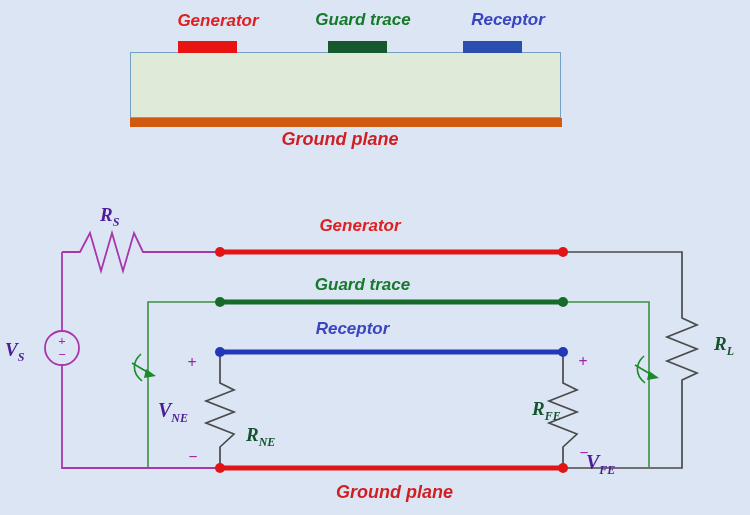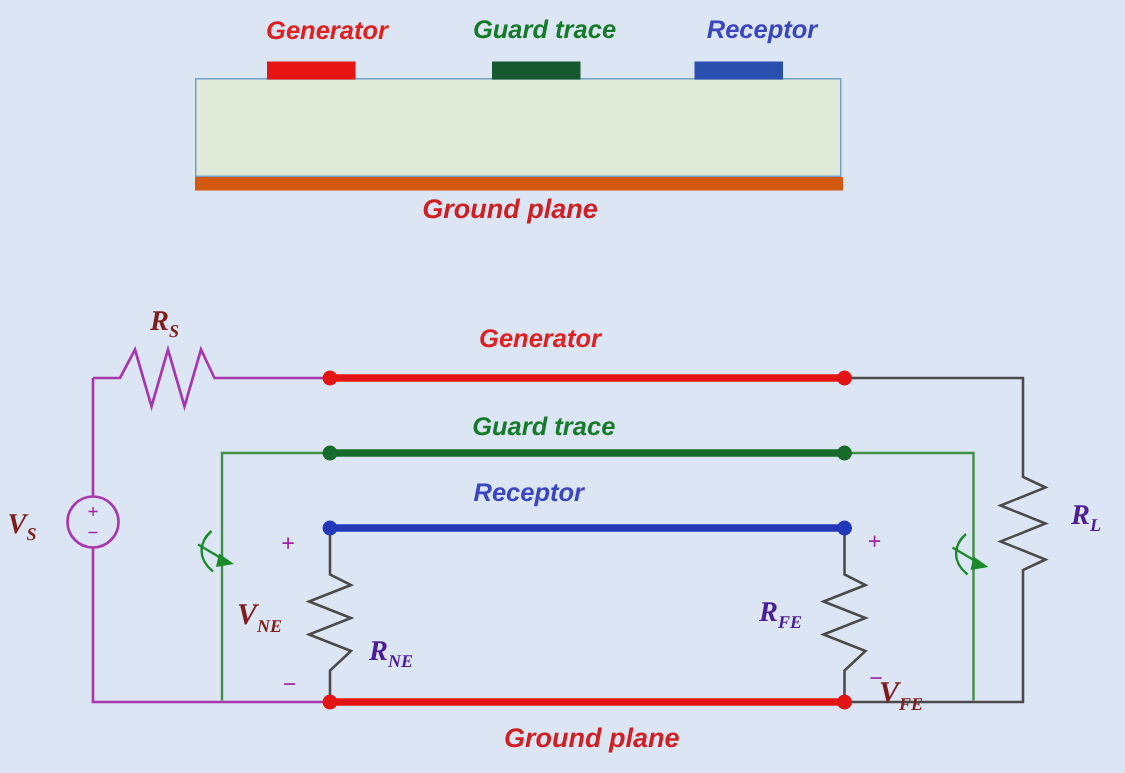--- a/index.html
+++ b/index.html
@@ -40,27 +40,27 @@
   .sch-ground-label    { left:322px; top:482px; width:145px; color:#cf1f23; font-size:18px; }
   .comp-label {
     font-family: "Liberation Serif", serif;
     font-style: italic;
     font-weight: 700;
     font-size: 19px;
     white-space: nowrap;
     line-height: 1;
   }
   .comp-label sub { font-size: 12px; font-style: italic; }
-  .magenta { color:#7f1d1d; }
-  .blacklbl { color:#4c1d95; }
+  .magenta { color:#4c1d95; }
+  .blacklbl { color:#14532d; }
   .rs-label { left:100px; top:205px; }
   .vs-label { left:5px;   top:340px; }
   .vne-label { left:158px; top:400px; font-size:20px; }
   .rne-label { left:246px; top:401px;margin-top:24px; }
-  .rfe-label { left:506px; top:399px; }
+  .rfe-label { left:532px; top:399px; }
   .vfe-label { left:586px; top:412px; font-size:20px;margin-top:40px; }
   .rl-label  { left:714px; top:334px; }
   .pol {
     font-family: "Liberation Serif", serif;
     font-weight: 700; font-size: 16px; color:#a122a5;
     width: 14px; text-align: center; line-height: 1;
   }
   .ne-plus  { left:185px; top:355px; }
   .ne-minus { left:186px; top:449px; }
   .fe-plus  { left:576px; top:354px; }

